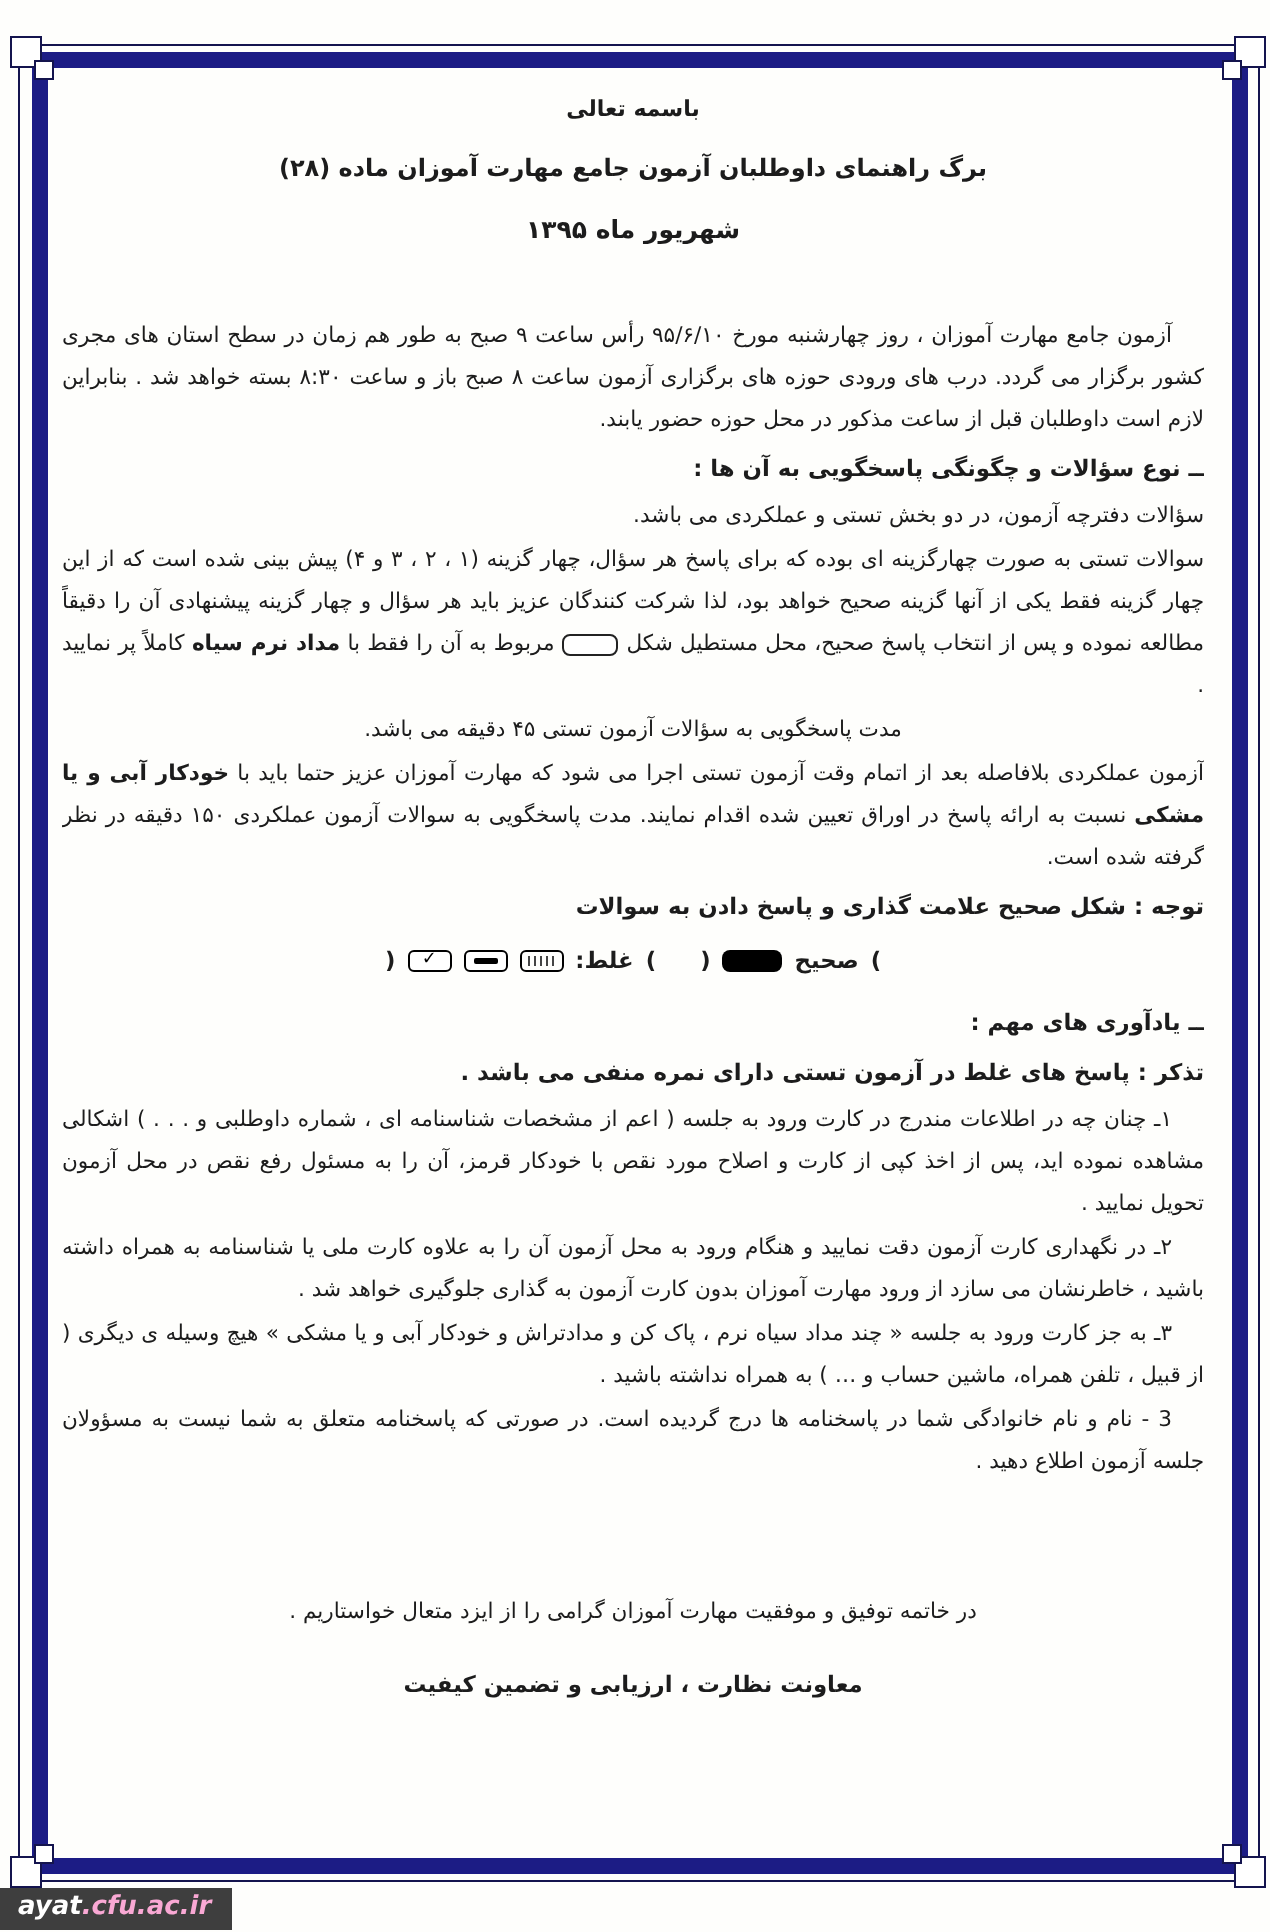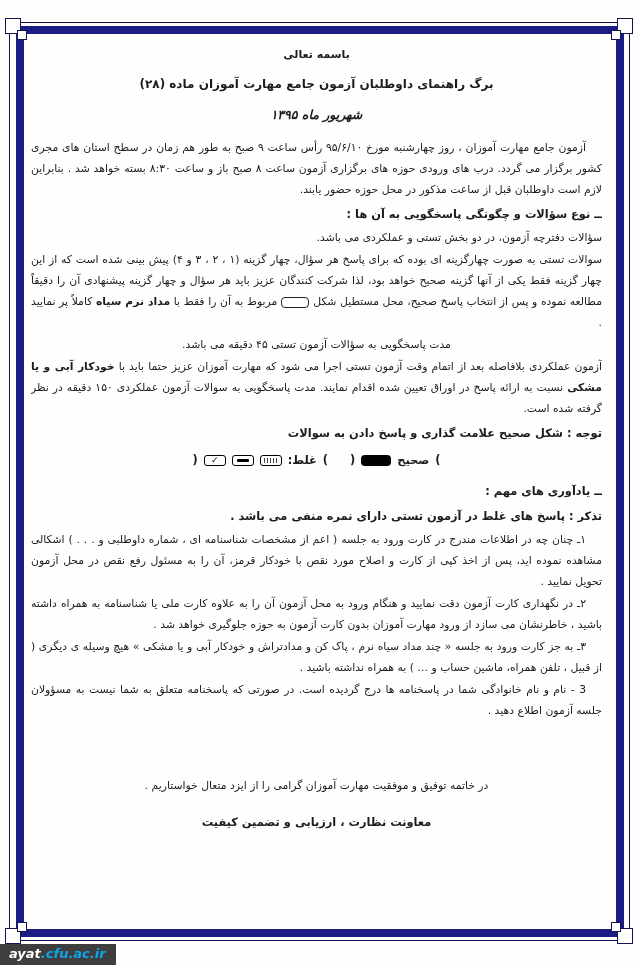--- a/index.html
+++ b/index.html
@@ -37,21 +37,21 @@
 
   
   .content{
     position:absolute;top:44px;right:33px;left:31px;bottom:42px;
     font-size:10.8px;line-height:21px;overflow:hidden;
   }
   .center{text-align:center;}
   .bold{font-weight:bold;}
   .bismillah{font-size:11px;font-weight:bold;margin:0 0 9px;}
   .doc-title{font-size:12px;font-weight:bold;margin:0 0 9px;}
-  .doc-date{font-size:12.5px;font-weight:bold;margin:0 0 12px;font-style:italic;}
+  .doc-date{font-size:12.5px;font-weight:bold;margin:0 0 32px;}
   .greeting{font-weight:bold;font-size:11.8px;margin:0 0 2px;}
   .para{margin:0 0 1px;text-align:justify;}
   .indent{text-indent:16px;}
   .heading{font-weight:bold;font-size:11.4px;margin:4px 0 2px;text-align:right;}
   .centered-line{text-align:center;margin:0 0 1px;}
   .inline-rect{
     display:inline-block;width:26px;height:9px;border:1.3px solid #222;
     border-radius:4px;vertical-align:middle;margin:0 4px;background:#fff;
   }
   
@@ -78,21 +78,21 @@
   .sig1{margin-top:16px;text-align:center;font-weight:bold;font-size:11.4px;}
 
   
   .watermark{
     position:absolute;left:0;bottom:1px;z-index:6;
     background:#3e3e3e;color:#fff;
     font-style:italic;font-weight:bold;font-size:13px;
     padding:2px 10px 4px 9px;direction:ltr;
     font-family:"DejaVu Sans",sans-serif;
   }
-  .watermark .accent{color:#0ea5e9;}
+  .watermark .accent{color:#f9a8d4;}
 </style>
 </head>
 <body>
 
 <div class="page">
 
   <div class="frame-thin"></div>
   <div class="frame-navy"></div>
   <div class="knot tl"></div>
   <div class="knot tr"></div>
@@ -134,21 +134,21 @@
           </span>
         <span class="shape shape-outline shape-check">✓</span>
         <span class="paren">)</span>
       </div>
     </div>
 
     <div class="heading">ــ یادآوری های مهم :</div>
     <div class="heading">تذکر : پاسخ های غلط در آزمون تستی دارای نمره منفی می باشد .</div>
 
     <p class="para indent">۱ـ چنان چه در اطلاعات مندرج در کارت ورود به جلسه ( اعم از مشخصات شناسنامه ای ، شماره داوطلبی و . . . ) اشکالی مشاهده نموده اید، پس از اخذ کپی از کارت و اصلاح مورد نقص با خودکار قرمز، آن را به مسئول رفع نقص در محل آزمون تحویل نمایید .</p>
-    <p class="para indent">۲ـ در نگهداری کارت آزمون دقت نمایید و هنگام ورود به محل آزمون آن را به علاوه کارت ملی یا شناسنامه به همراه داشته باشید ، خاطرنشان می سازد از ورود مهارت آموزان بدون کارت آزمون به حوزه جلوگیری خواهد شد .</p>
+    <p class="para indent">۲ـ در نگهداری کارت آزمون دقت نمایید و هنگام ورود به محل آزمون آن را به علاوه کارت ملی یا شناسنامه به همراه داشته باشید ، خاطرنشان می سازد از ورود مهارت آموزان بدون کارت آزمون به گذاری جلوگیری خواهد شد .</p>
     <p class="para indent">۳ـ به جز کارت ورود به جلسه « چند مداد سیاه نرم ، پاک کن و مدادتراش و خودکار آبی و یا مشکی » هیچ وسیله ی دیگری ( از قبیل ، تلفن همراه، ماشین حساب و … ) به همراه نداشته باشید .</p>
     <p class="para indent">3 - نام و نام خانوادگی شما در پاسخنامه ها درج گردیده است. در صورتی که پاسخنامه متعلق به شما نیست به مسؤولان جلسه آزمون اطلاع دهید .</p>
 
     <div class="closing">در خاتمه توفیق و موفقیت مهارت آموزان گرامی را از ایزد متعال خواستاریم .</div>
     <div class="sig1">معاونت نظارت ، ارزیابی و تضمین کیفیت</div>
 
   </div>
 
   <div class="watermark"><span>ayat</span><span class="accent">.cfu.ac.ir</span></div>
 

